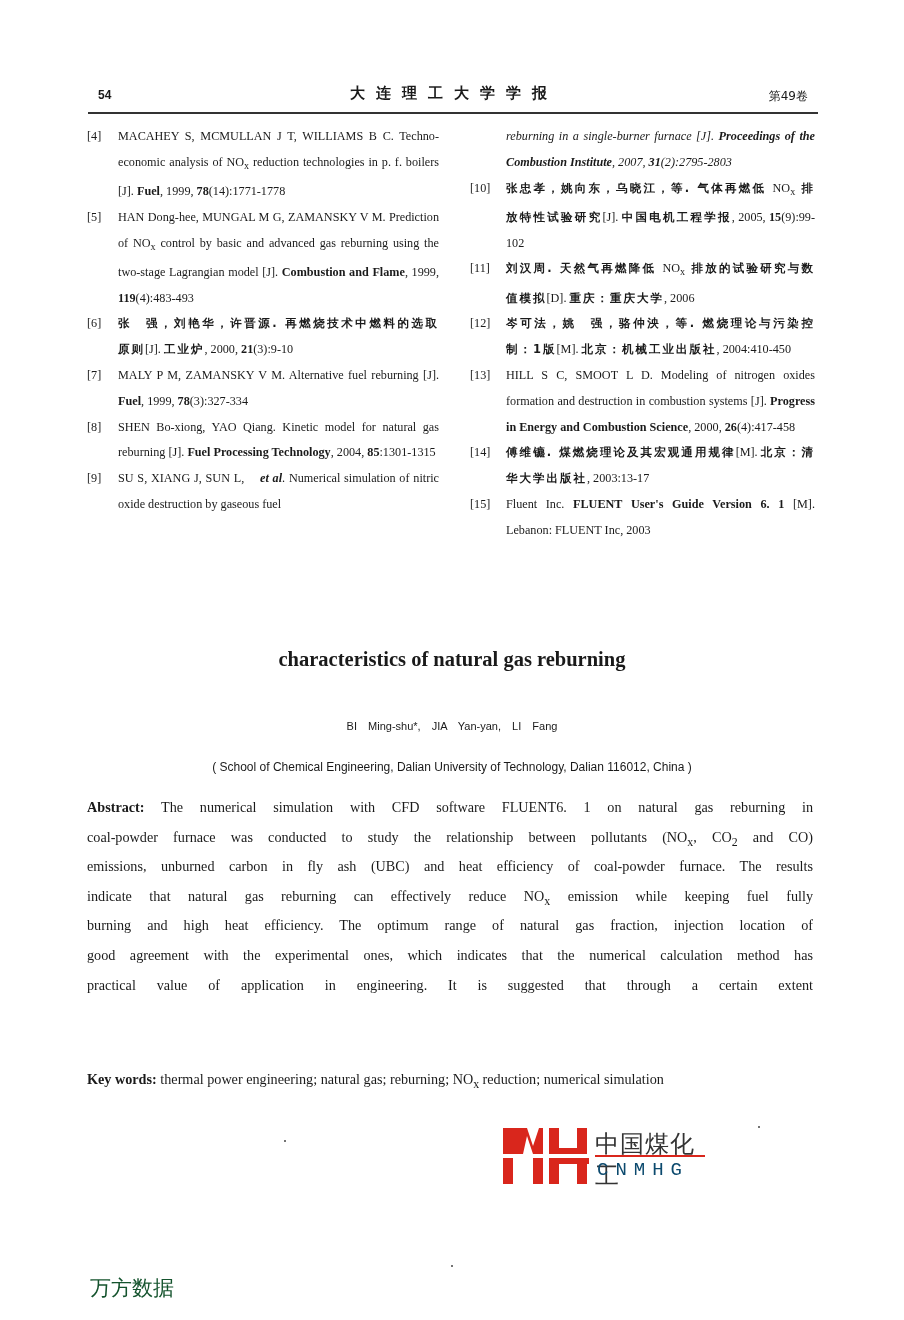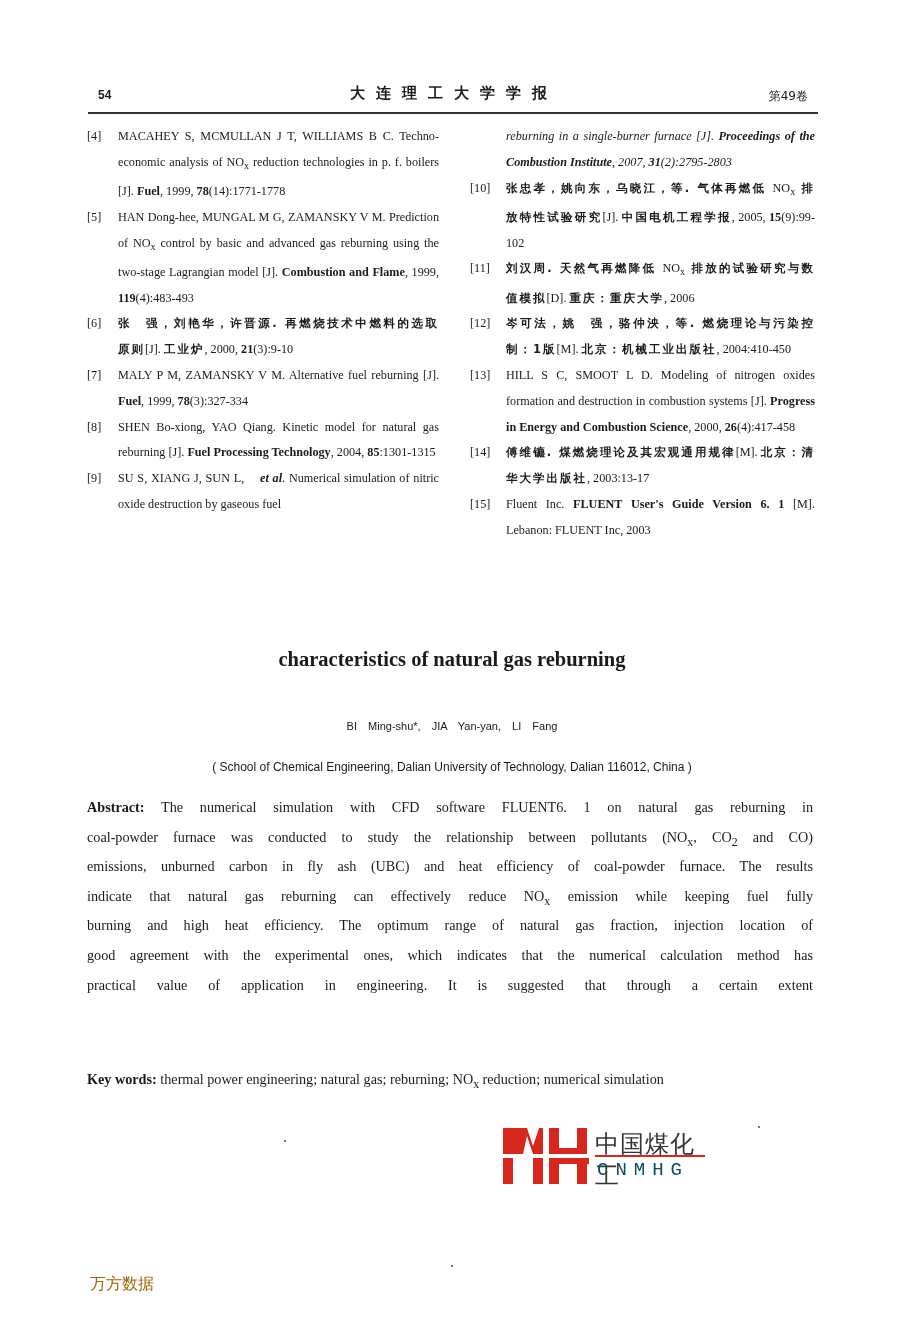--- a/index.html
+++ b/index.html
@@ -44,21 +44,21 @@
   .lbl { font-weight: bold; }
   .keywords { position: absolute; left: 87px; width: 726px; top: 1067px; font-size: 14.2px; line-height: 24px; white-space: nowrap; }
 
   
   .logo { position: absolute; left: 503px; top: 1128px; width: 210px; height: 60px; }
   .logo svg { display: block; }
   .logo .cn { position: absolute; left: 92px; top: 0; font-family: "DejaVu Sans", sans-serif; font-size: 24px; color: #333; letter-spacing: 1px; }
   .logo .rule { position: absolute; left: 92px; top: 27px; width: 110px; height: 2px; background: #d9261c; }
   .logo .en { position: absolute; left: 94px; top: 31px; font-family: Liberation Mono, monospace; font-size: 19px; color: #0c4a6e; letter-spacing: 7px; }
 
-  .footer-mark { position: absolute; left: 90px; top: 1274px; font-family: "DejaVu Sans", sans-serif; font-size: 16px; color: #a16207; }
+  .footer-mark { position: absolute; left: 90px; top: 1274px; font-family: "DejaVu Sans", sans-serif; font-size: 21px; color: #14532d; }
   .speck { position: absolute; width: 2px; height: 2px; background: #444; border-radius: 1px; }
 </style>
 </head>
 <body>
 
 <div class="running-head">
   <span class="page-no">54</span>
   <div class="journal">大连理工大学学报</div>
   <span class="volume">第49卷</span>
 </div>

